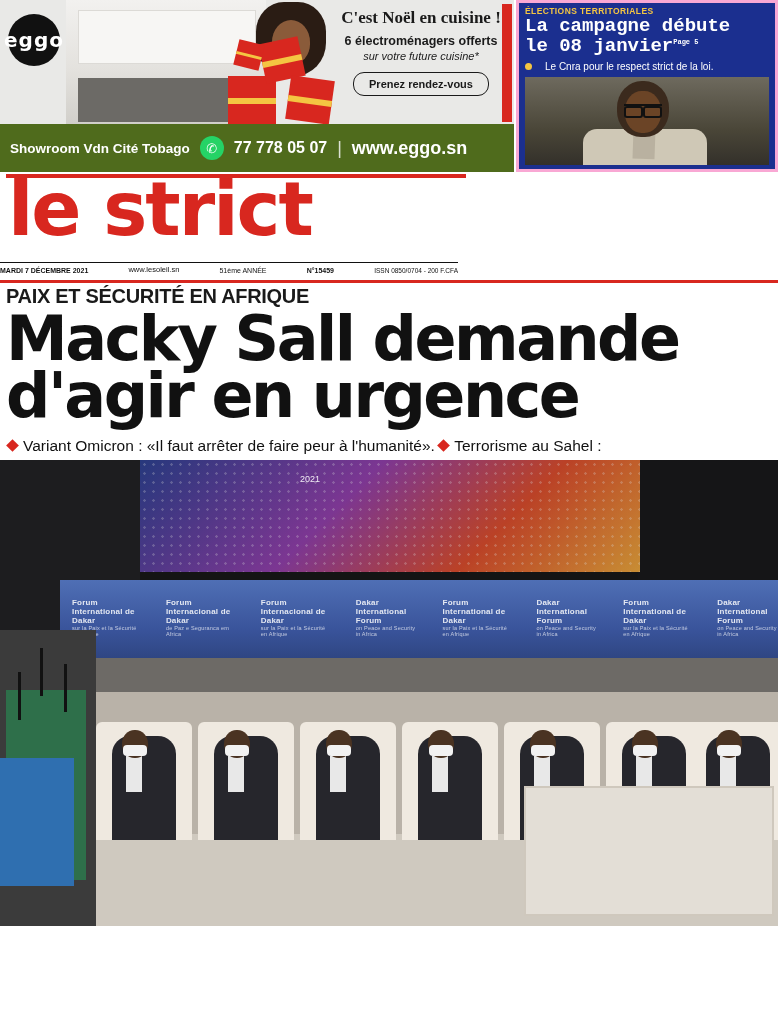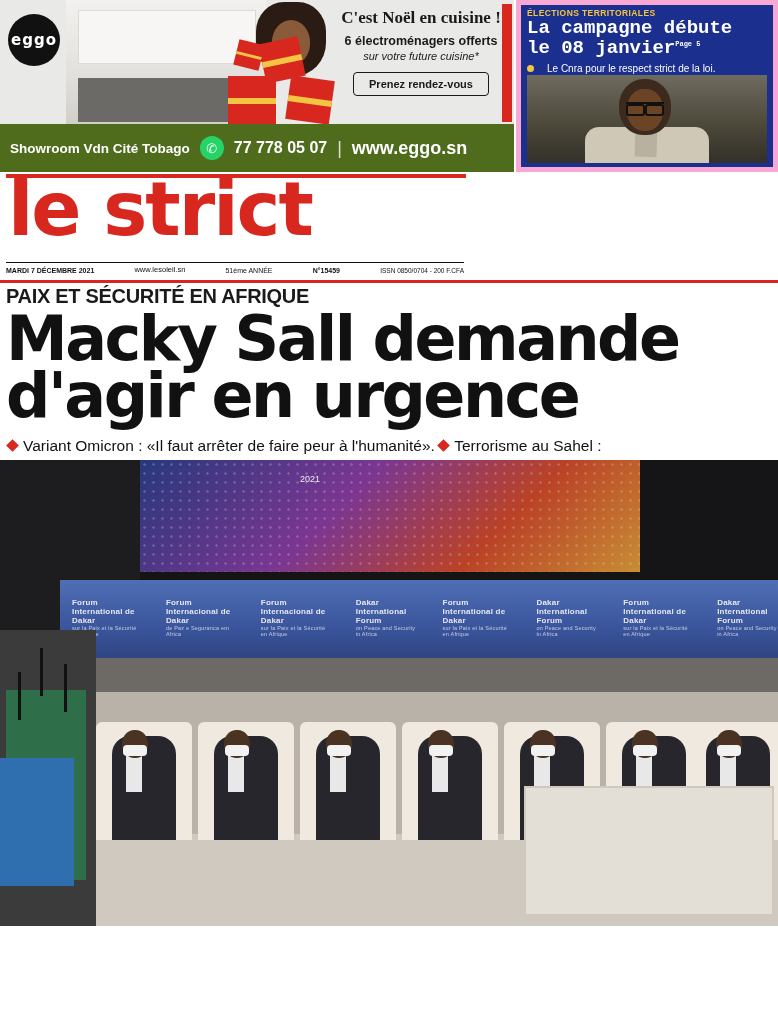--- a/index.html
+++ b/index.html
@@ -31,21 +31,21 @@
     background: #f7f6f4; border: 1px solid #dcdad6;
   }
   .ad-kitchen:after {
     content: ""; position: absolute; left: 12px; top: 78px; width: 176px; height: 44px;
     background: #6c6a66;
   }
   .ad-logo {
     position: absolute; left: 8px; top: 14px; width: 52px; height: 52px;
     border-radius: 50%; background: #111; color: #fff;
     display: flex; align-items: center; justify-content: center;
-    font-size: 15px; font-weight: bold; letter-spacing: 1px;
+    font-size: 20px; font-weight: bold; letter-spacing: 1px;
     font-family: "DejaVu Sans", sans-serif;
   }
   .ad-woman {
     position: absolute; left: 256px; top: 2px; width: 70px; height: 74px;
     background: #2a1c14; border-radius: 40% 40% 45% 45%;
   }
   .ad-woman:after {
     content: ""; position: absolute; left: 16px; top: 18px; width: 38px; height: 44px;
     background: #8a5b3a; border-radius: 50% 50% 45% 45%;
   }
@@ -58,21 +58,21 @@
   .g2 { left: 40px; top: 16px; width: 40px; height: 40px; transform: rotate(-12deg); }
   .g3 { left: 66px; top: 54px; width: 44px; height: 44px; transform: rotate(8deg); }
   .g4 { left: 14px; top: 18px; width: 26px; height: 26px; transform: rotate(14deg); }
 
   .ad-text { position: absolute; left: 330px; top: 8px; width: 182px; text-align: center; }
   .ad-l1 { font-size: 17px; font-weight: bold; color: #1a1a1a; font-family: "Liberation Serif", serif; }
   .ad-l2 { margin-top: 6px; font-size: 12.5px; font-weight: bold; color: #1a1a1a; line-height: 1.25; }
   .ad-l3 { font-size: 11px; color: #1a1a1a; font-style: italic; }
   .ad-btn {
     margin: 10px auto 0; width: 136px; padding: 5px 0;
-    border: 1.5px solid #1a1a1a; border-radius: 4px;
+    border: 1.5px solid #1a1a1a; border-radius: 11px;
     font-size: 11px; font-weight: bold; color: #1a1a1a; background: transparent;
   }
   .ad-sidebar {
     position: absolute; right: 2px; top: 4px; width: 10px; height: 118px;
     background: #d8271f;
   }
   .ad-bar {
     position: absolute; left: 0; bottom: 0; width: 516px; height: 48px;
     background: #4f6b1c; display: flex; align-items: center; padding: 0 10px; gap: 10px;
   }
@@ -81,21 +81,21 @@
     width: 24px; height: 24px; border-radius: 50%; background: #25d366;
     display: flex; align-items: center; justify-content: center; color: #fff; font-size: 13px;
   }
   .ad-phone { color: #fff; font-size: 16px; font-weight: bold; }
   .ad-sep { color: #fff; font-size: 18px; opacity: .8; }
   .ad-url { color: #fff; font-size: 18px; font-weight: bold; }
 
   
   .elec {
     position: relative; width: 262px; height: 172px;
-    background: #1b2f8f; border: 5px solid #f9a8d4; overflow: hidden;
+    background: #1b2f8f; border: 3px solid #f9a8d4; overflow: hidden;
   }
   .elec-kicker { color: #f4c542; font-size: 8.5px; font-weight: bold; letter-spacing: .4px; padding: 3px 6px 0; }
   .elec-title {
     color: #fff; font-size: 19px; font-weight: bold; line-height: 1.05;
     padding: 1px 6px 0; font-family: Liberation Mono, monospace;
   }
   .elec-pages { font-size: 7px; vertical-align: super; font-weight: bold; }
   .elec-sub {
     display: flex; align-items: center; gap: 13px; padding: 4px 6px 3px;
     color: #fff; font-size: 10px;
@@ -117,21 +117,21 @@
   
   .masthead-wrap { position: relative; width: 778px; height: 108px; border-top: 2px solid #ffffff; }
   .mast-red-rule { position: absolute; left: 6px; top: 0; width: 460px; height: 4px; background: #d8271f; }
   .mast-logo {
     position: absolute; left: 8px; top: 1px;
     font-family: "DejaVu Sans", sans-serif;
     font-size: 74px; font-weight: bold; color: #d8271f;
     letter-spacing: -2px; line-height: .92;
   }
   .mast-info {
-    position: absolute; left: 6px; top: 88px; width: 458px;
+    position: absolute; left: 0; top: 88px; width: 458px;
     display: flex; align-items: flex-end; justify-content: space-between;
     font-size: 7px; color: #111; border-top: 1.5px solid #111; padding-top: 2px;
   }
   .mast-date { font-weight: bold; font-size: 7px; }
   .mast-web { font-size: 7.5px; }
   .mast-num { font-weight: bold; }
   .mast-issn { font-size: 6.5px; }
 
   
   .kicker-rule { width: 778px; height: 3px; background: #d8271f; }

